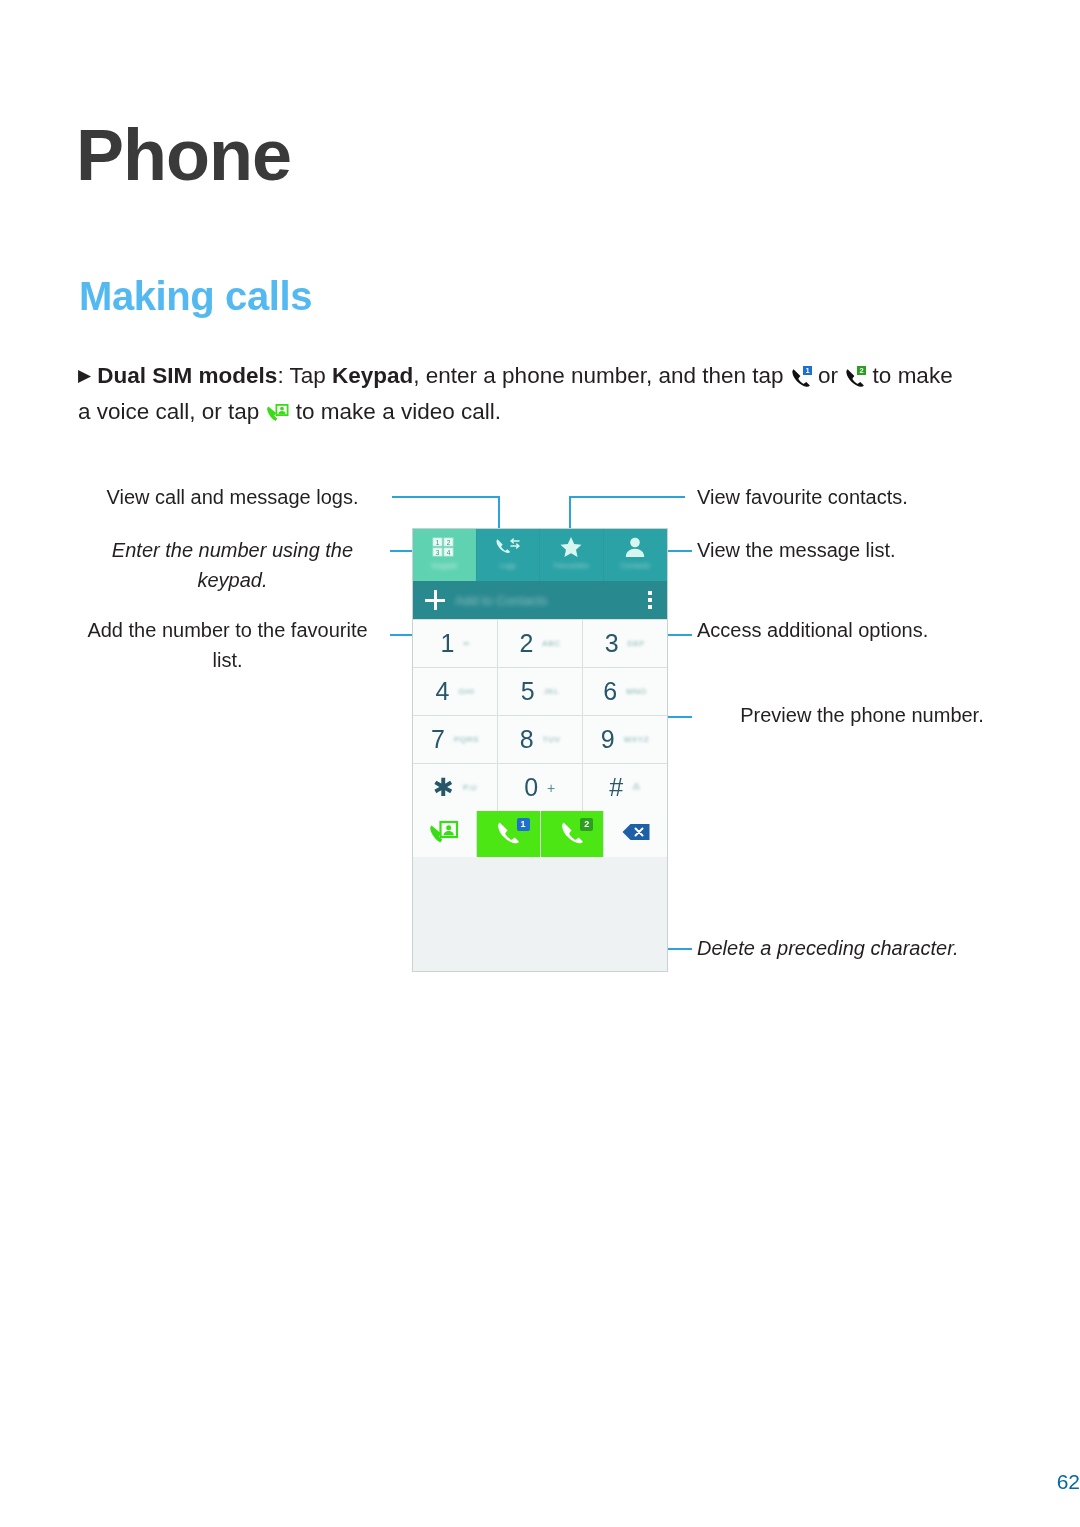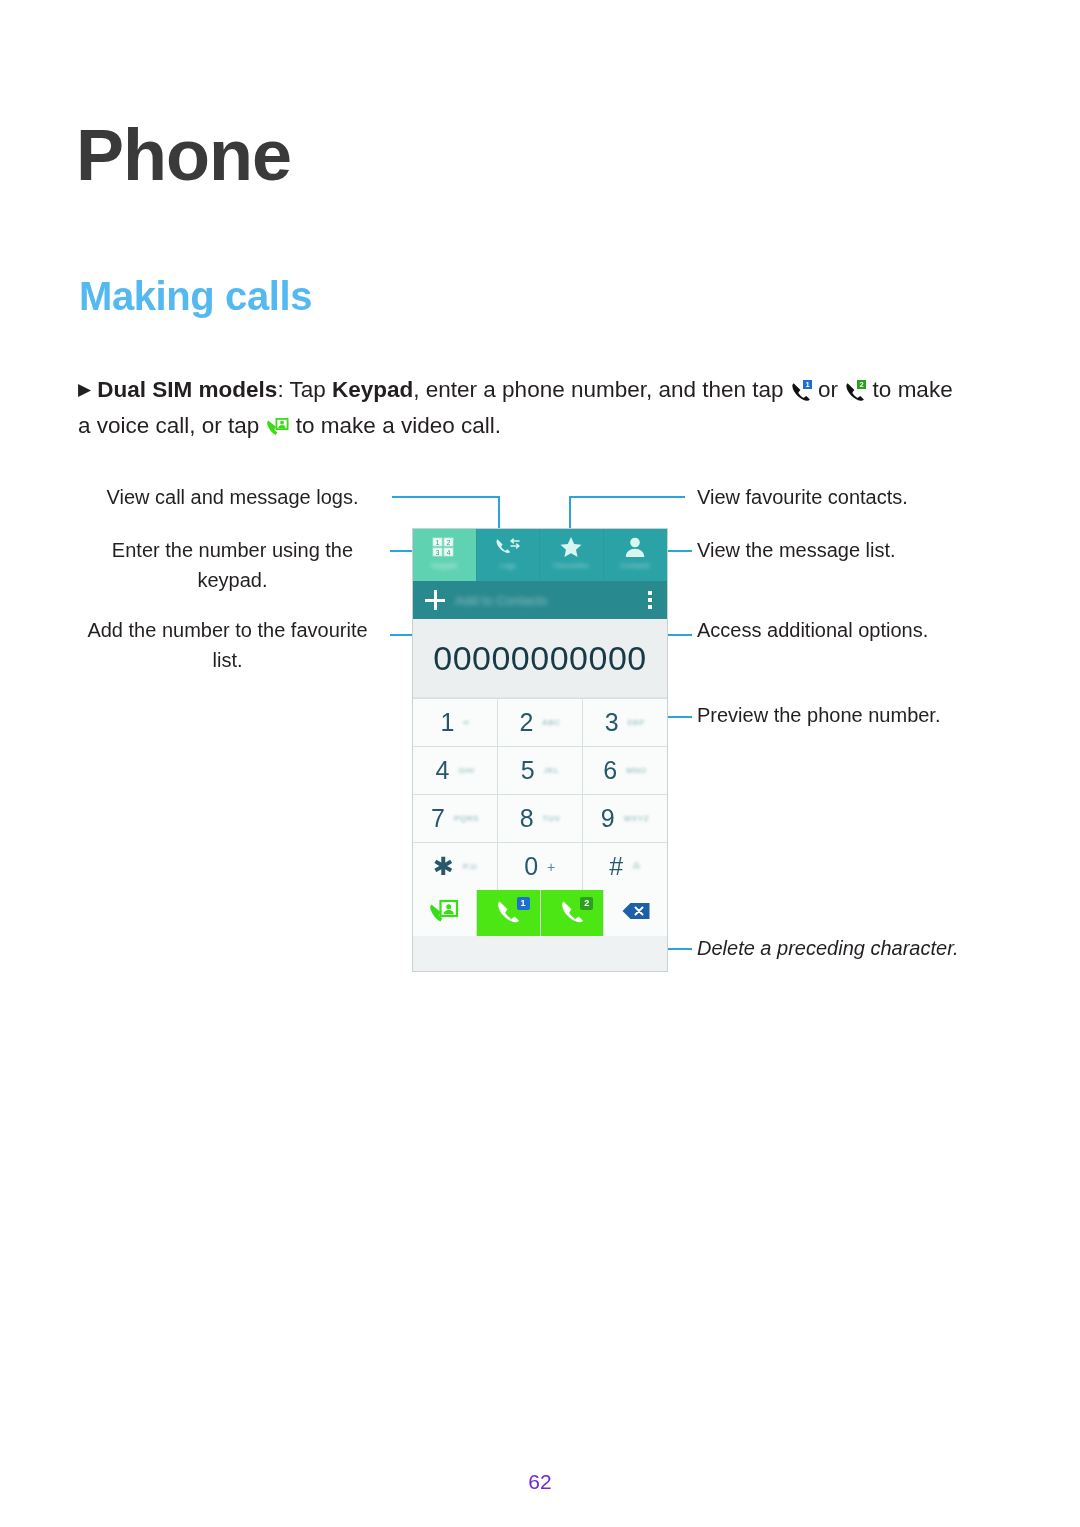--- a/index.html
+++ b/index.html
@@ -42,21 +42,21 @@
   .body-block {
     position: absolute;
     left: 78px;
     top: 345px;
     width: 900px;
     font-size: 22.5px;
     line-height: 34px;
     color: #231f20;
   }
   .body-line { white-space: nowrap; }
-  .body-para2 { margin-top: 28px; white-space: normal; width: 890px; }
+  .body-para2 { margin-top: 14px; white-space: normal; width: 890px; }
   .b { font-weight: bold; }
   .tri {
     font-size: 17px;
     color: #231f20;
     position: relative;
     top: -2px;
   }
 
   
   .ic {
@@ -244,23 +244,23 @@
   }
   .leader.h { height: 2px; }
   .leader.v { width: 2px; }
 
   
   .page-number {
     position: absolute;
     left: 0;
     right: 0;
     top: 1470px;
-    text-align: center;
+    text-align: right;
     font-size: 21px;
-    color: #6d28d9;
+    color: #0369a1;
   }
 </style>
 </head>
 <body>
 
 <div class="page-title">Phone</div>
 <div class="section-title">Making calls</div>
 
 <div class="body-block">
 
@@ -302,33 +302,33 @@
 <div class="leader v" style="left:650px; top:608px; height:28px;"></div>
 <div class="leader h" style="left:650px; top:634px; width:42px;"></div>
 
 <div class="leader v" style="left:539px; top:693px; height:25px;"></div>
 <div class="leader h" style="left:539px; top:716px; width:153px;"></div>
 
 <div class="leader h" style="left:666px; top:948px; width:26px;"></div>
 
 <div class="callout left" style="left:80px; top:482px; width:305px;">View call and message logs.</div>
 
-<div class="callout left" style="left:80px; top:535px; width:305px; white-space:pre-line;">Enter the number using the
+<div class="callout left" style="left:80px; top:535px; width:305px; white-space:pre-line;font-style:italic;">Enter the number using the
 keypad.</div>
 
 <div class="callout left" style="left:70px; top:615px; width:315px; white-space:pre-line;">Add the number to the favourite
 list.</div>
 
 <div class="callout right" style="left:697px; top:482px; width:330px;">View favourite contacts.</div>
 
 <div class="callout right" style="left:697px; top:535px; width:330px;">View the message list.</div>
 
 <div class="callout right" style="left:697px; top:615px; width:330px;">Access additional options.</div>
 
-<div class="callout right" style="left:697px; top:700px; width:330px;">Preview the phone number.</div>
+<div class="callout right" style="left:697px; top:700px; width:330px;text-align:center;">Preview the phone number.</div>
 
 <div class="callout right" style="left:697px; top:933px; width:350px;font-style:italic;">Delete a preceding character.</div>
 
 <div class="device">
 
   <div class="tabbar">
 
     <div class="tab active">
       <span class="tab-icon">
         <svg width="24" height="20" viewBox="0 0 24 20">
@@ -379,23 +379,20 @@
   <div class="addbar">
     <span class="addbar-plus"></span>
     <span class="addbar-text">Add to Contacts</span>
     <span class="addbar-dots">
         <i></i>
         <i></i>
         <i></i>
       </span>
   </div>
 
-  <div class="number-area">
-    <span class="number-text">00000000000</span>
-  </div>
 
   <div class="keypad">
 
     <div class="key">
       <span class="key-digit">1</span>
       <span class="key-letters">∞</span>
     </div>
     <div class="key">
       <span class="key-digit">2</span>
       <span class="key-letters">ABC</span>

